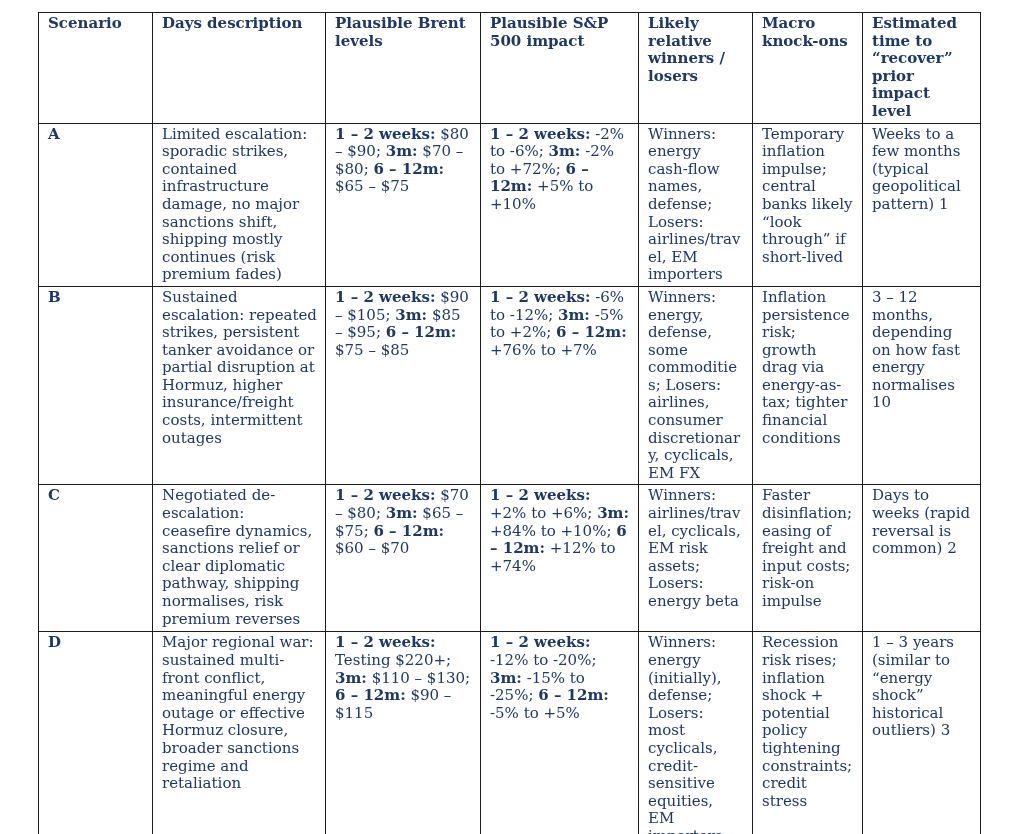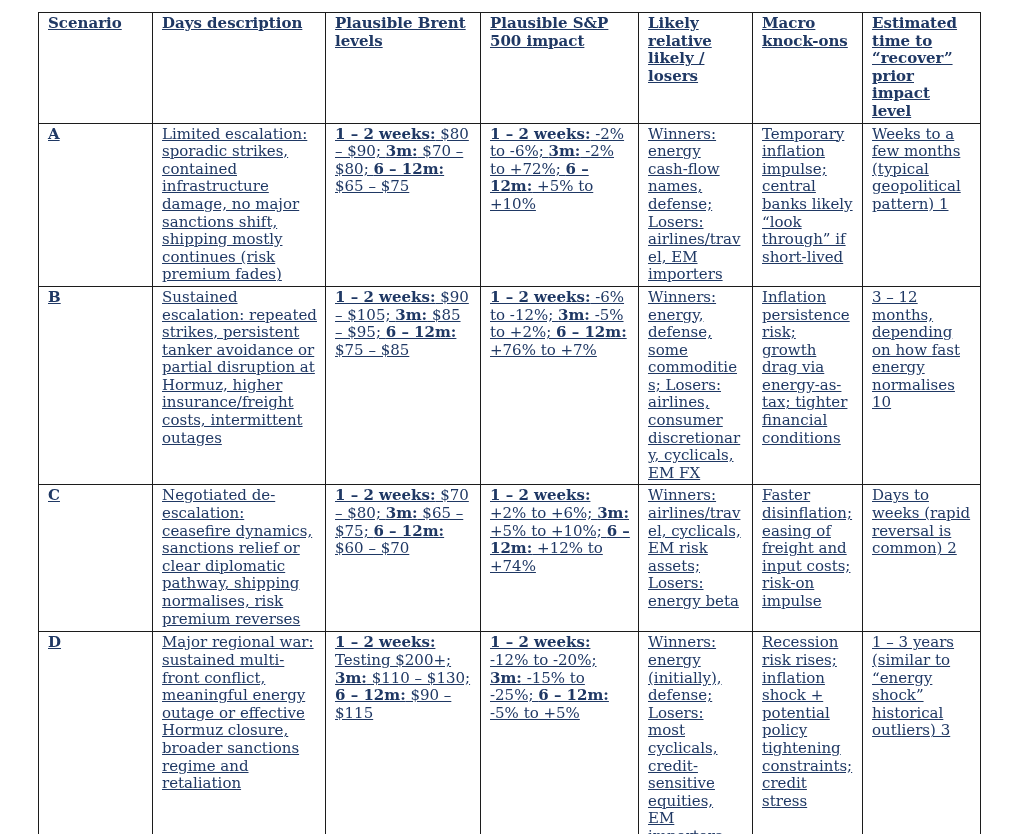--- a/index.html
+++ b/index.html
@@ -25,21 +25,20 @@
   th, td {
     border: 1px solid #1c1c1c;
     vertical-align: top;
     text-align: left;
     padding: 2px 8px 2px 9px;
     color: var(--ink, #1f3864);
     font-size: 15px;
     line-height: 17.6px;
     overflow: hidden;
     word-wrap: break-word;
-    text-decoration: underline;
   }
   th {
     font-weight: bold;
     height: 102px;
   }
   td { font-weight: normal; }
   td.scenario-cell { font-weight: bold; }
   b { font-weight: bold; }
   tbody tr:nth-child(1) td { height: 163px; }
   tbody tr:nth-child(2) td { height: 198px; }
@@ -59,21 +58,21 @@
       <col style="width:114px">
       <col style="width:110px">
       <col style="width:118px">
     </colgroup>
     <thead>
       <tr>
         <th>Scenario</th>
         <th>Days description</th>
         <th>Plausible Brent levels</th>
         <th>Plausible S&amp;P 500 impact</th>
-        <th>Likely relative likely / losers</th>
+        <th>Likely relative winners / losers</th>
         <th>Macro knock-ons</th>
         <th>Estimated time to “recover” prior impact level</th>
       </tr>
     </thead>
     <tbody>
         <tr>
     <td class="scenario-cell">A</td>
     <td>Limited escalation: sporadic strikes, contained infrastructure damage, no major sanctions shift, shipping mostly continues (risk premium fades)</td>
     <td><b>1 – 2 weeks:</b><span> $80 – $90; </span><b>3m:</b><span> $70 – $80; </span><b>6 – 12m:</b><span> $65 – $75</span></td>
     <td><b>1 – 2 weeks:</b><span> -2% to -6%; </span><b>3m:</b><span> -2% to +72%; </span><b>6 – 12m:</b><span> +5% to +10%</span></td>
@@ -87,29 +86,29 @@
     <td><b>1 – 2 weeks:</b><span> $90 – $105; </span><b>3m:</b><span> $85 – $95; </span><b>6 – 12m:</b><span> $75 – $85</span></td>
     <td><b>1 – 2 weeks:</b><span> -6% to -12%; </span><b>3m:</b><span> -5% to +2%; </span><b>6 – 12m:</b><span> +76% to +7%</span></td>
     <td>Winners: energy, defense, some commodities; Losers: airlines, consumer discretionary, cyclicals, EM FX</td>
     <td>Inflation persistence risk; growth drag via energy-as-tax; tighter financial conditions</td>
     <td>3 – 12 months, depending on how fast energy normalises 10</td>
   </tr>
         <tr>
     <td class="scenario-cell">C</td>
     <td>Negotiated de-escalation: ceasefire dynamics, sanctions relief or clear diplomatic pathway, shipping normalises, risk premium reverses</td>
     <td><b>1 – 2 weeks:</b><span> $70 – $80; </span><b>3m:</b><span> $65 – $75; </span><b>6 – 12m:</b><span> $60 – $70</span></td>
-    <td><b>1 – 2 weeks:</b><span> +2% to +6%; </span><b>3m:</b><span> +5% to +10%; </span><b>6 – 12m:</b><span> +12% to +74%</span></td>
+    <td><b>1 – 2 weeks:</b><span> +2% to +6%; </span><b>3m:</b><span> +84% to +10%; </span><b>6 – 12m:</b><span> +12% to +74%</span></td>
     <td>Winners: airlines/travel, cyclicals, EM risk assets; Losers: energy beta</td>
     <td>Faster disinflation; easing of freight and input costs; risk-on impulse</td>
     <td>Days to weeks (rapid reversal is common) 2</td>
   </tr>
         <tr>
     <td class="scenario-cell">D</td>
     <td>Major regional war: sustained multi-front conflict, meaningful energy outage or effective Hormuz closure, broader sanctions regime and retaliation</td>
-    <td><b>1 – 2 weeks:</b><span> Testing $200+; </span><b>3m:</b><span> $110 – $130; </span><b>6 – 12m:</b><span> $90 – $115</span></td>
+    <td><b>1 – 2 weeks:</b><span> Testing $220+; </span><b>3m:</b><span> $110 – $130; </span><b>6 – 12m:</b><span> $90 – $115</span></td>
     <td><b>1 – 2 weeks:</b><span> -12% to -20%; </span><b>3m:</b><span> -15% to -25%; </span><b>6 – 12m:</b><span> -5% to +5%</span></td>
     <td>Winners: energy (initially), defense; Losers: most cyclicals, credit-sensitive equities, EM importers</td>
     <td>Recession risk rises; inflation shock + potential policy tightening constraints; credit stress</td>
     <td>1 – 3 years (similar to “energy shock” historical outliers) 3</td>
   </tr>
       </tbody>
   </table>
 </div>
 
 </body></html>

